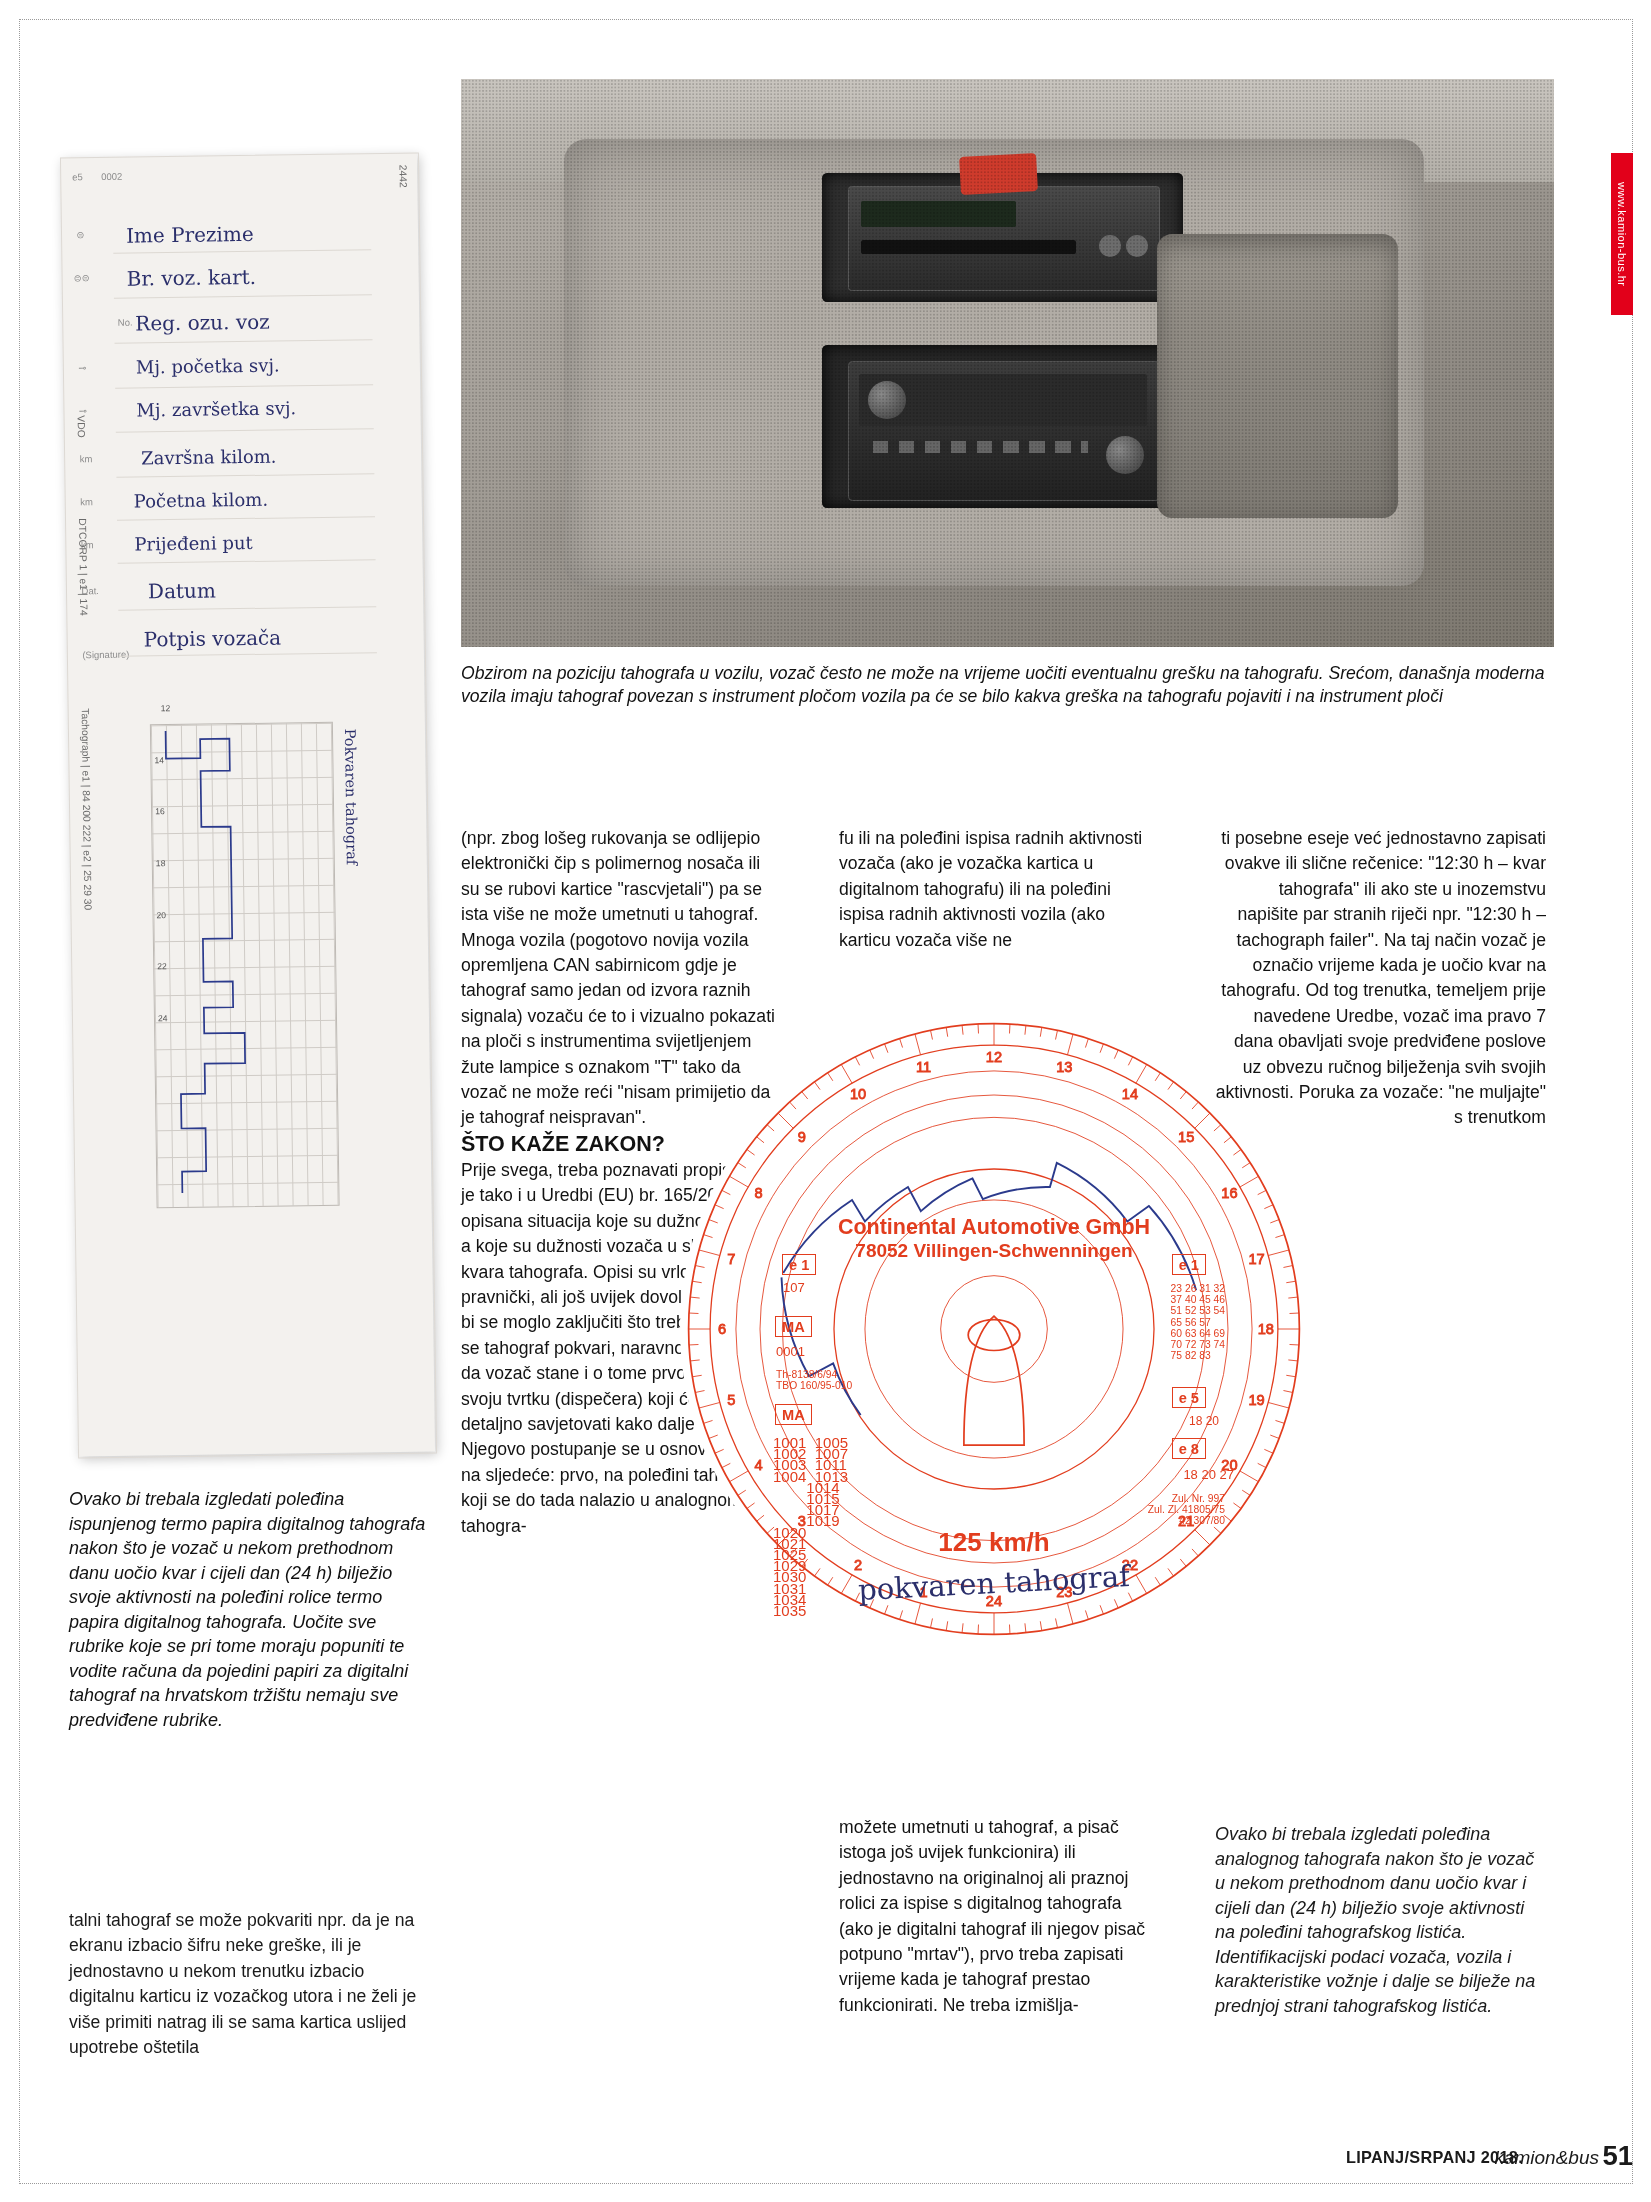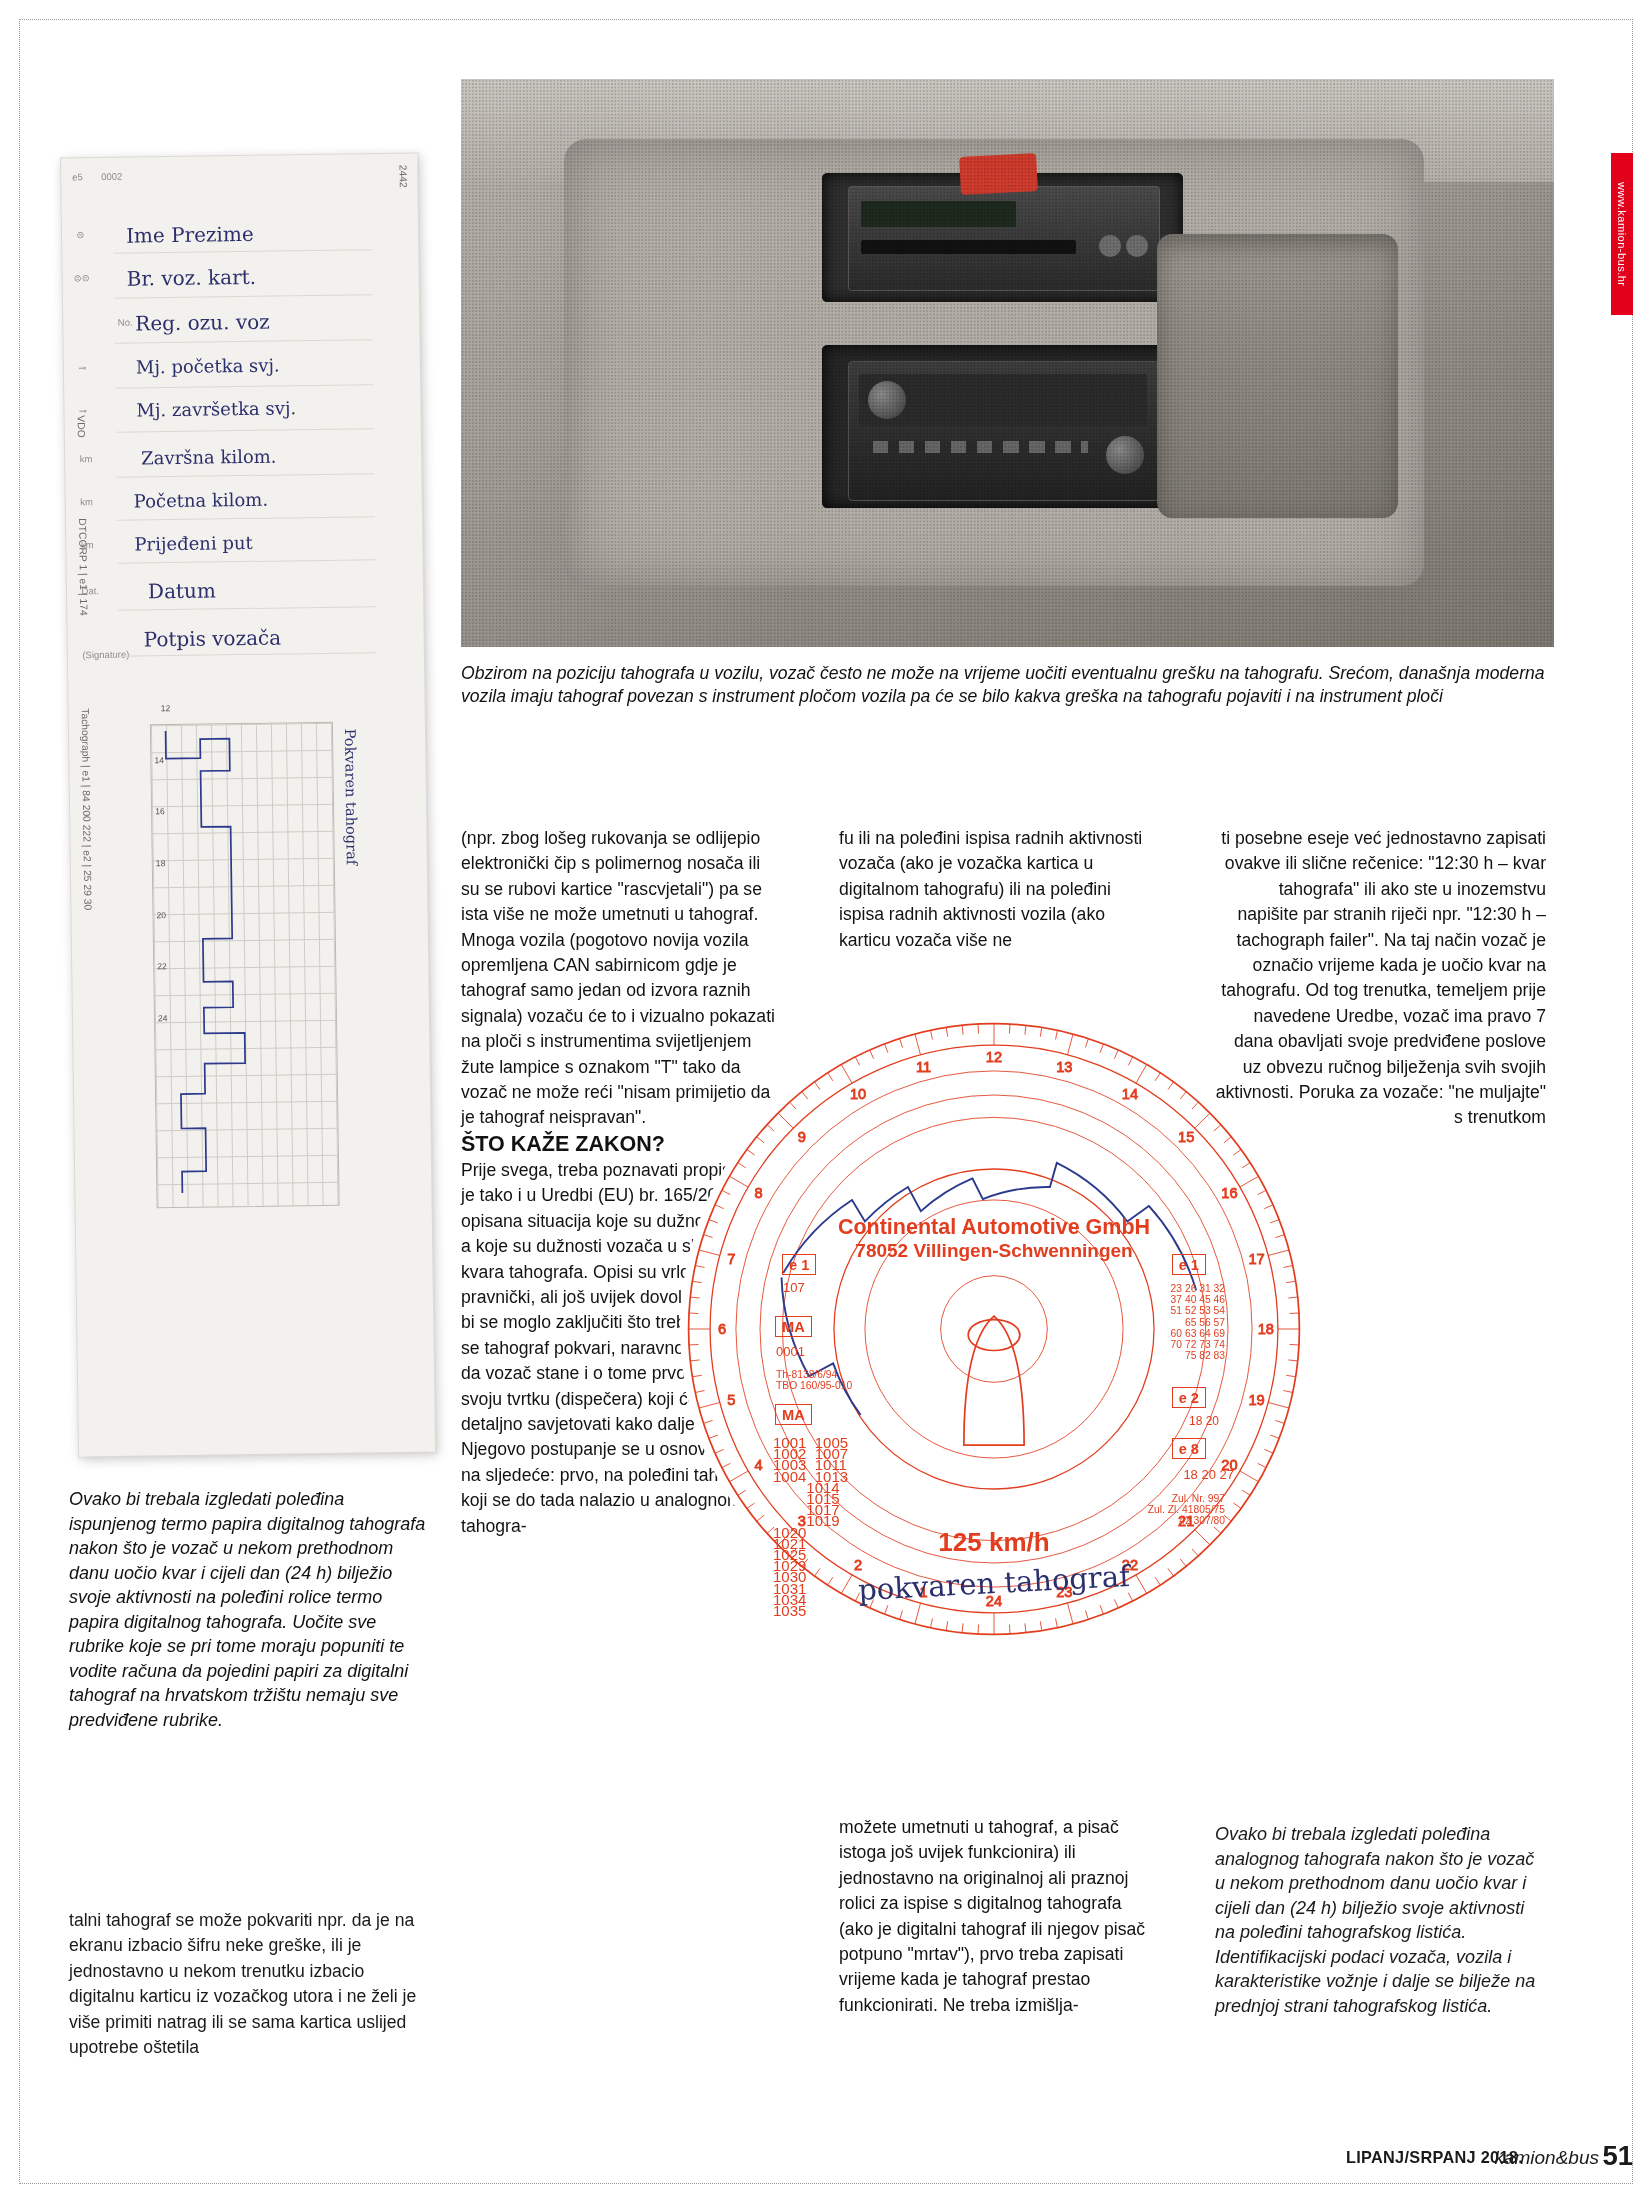--- a/index.html
+++ b/index.html
@@ -387,28 +387,28 @@
 1020
 1021
 1025
 1029
 1030
 1031
 1034
 1035</div>
 
     <div class="box" style="right:102px;top:239px;">e 1</div>
-    <div class="sm" style="right:83px;top:268px;white-space:pre;text-align:right;">23 26 31 32
+    <div class="sm" style="right:83px;top:268px;white-space:pre;">23 26 31 32
 37 40 45 46
 51 52 53 54
 65 56 57
 60 63 64 69
 70 72 73 74
 75 82 83</div>
-    <div class="box" style="right:102px;top:372px;">e 2</div>
+    <div class="box" style="right:102px;top:372px;">e 5</div>
     <div class="sm" style="right:89px;top:401px;font-size:12px;">18 20</div>
     <div class="box" style="right:102px;top:423px;">e 8</div>
     <div class="sm" style="right:74px;top:454px;font-size:13px;">18 20 27</div>
     <div class="sm" style="right:83px;top:478px;white-space:pre;text-align:right;">Zul. Nr. 997
 Zul. Zl. 41805/75
 42 307/80</div>
 
     <div class="hw">pokvaren tahograf</div>
   </div>
 </div>

